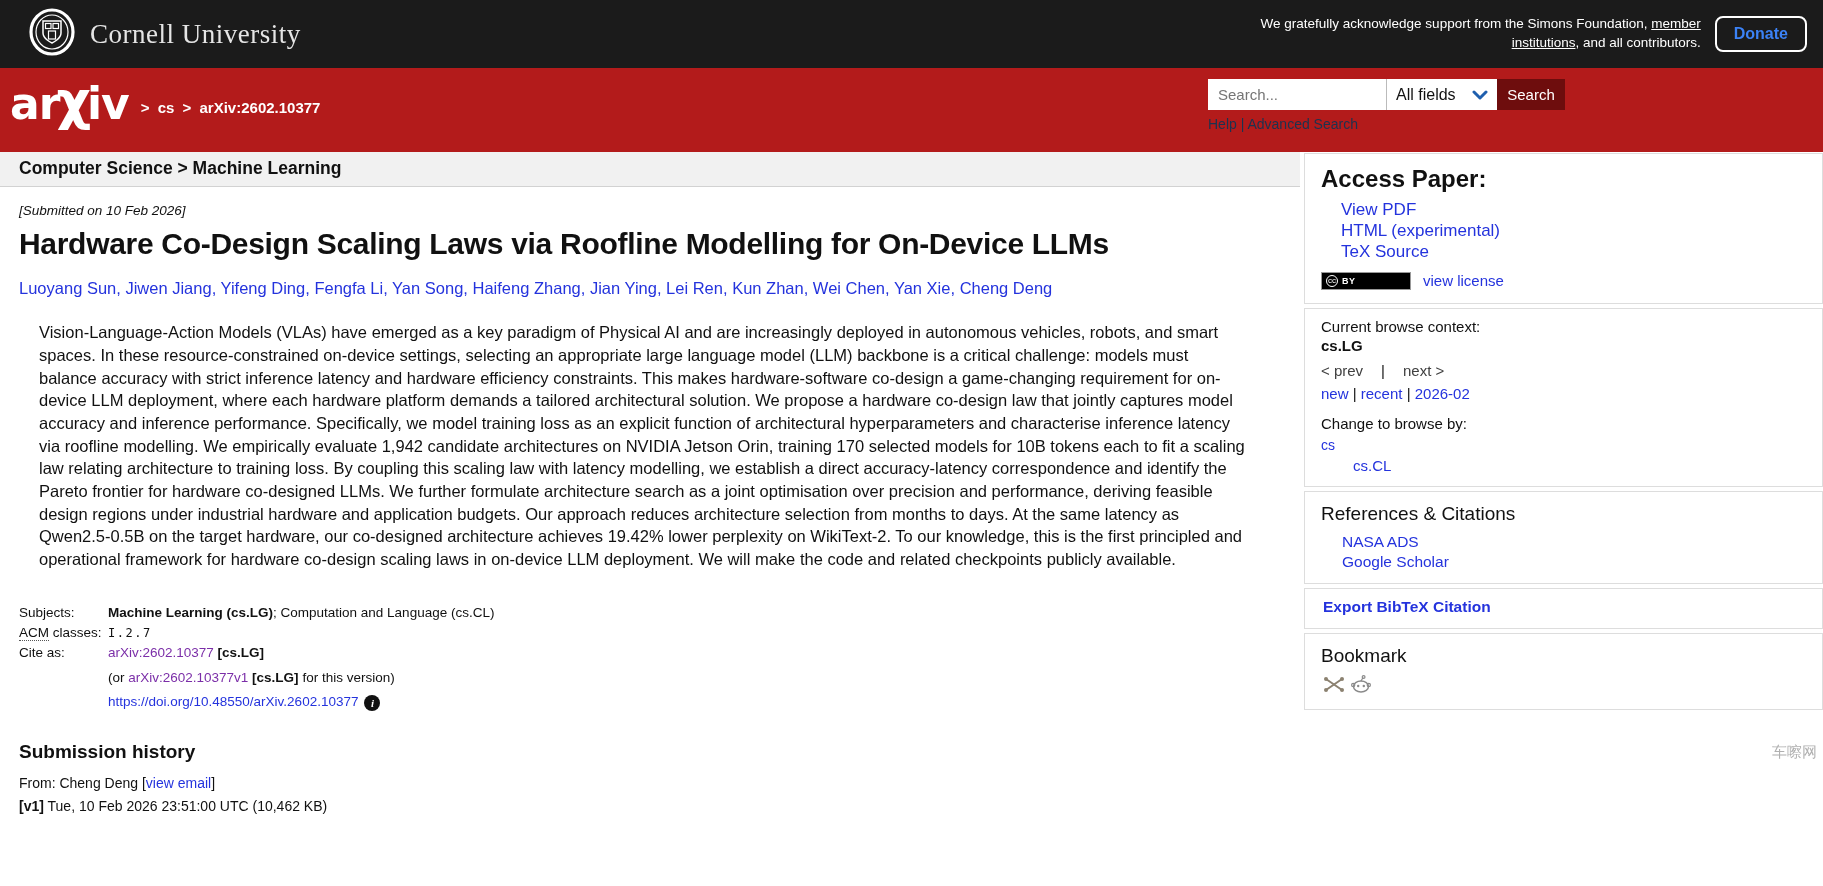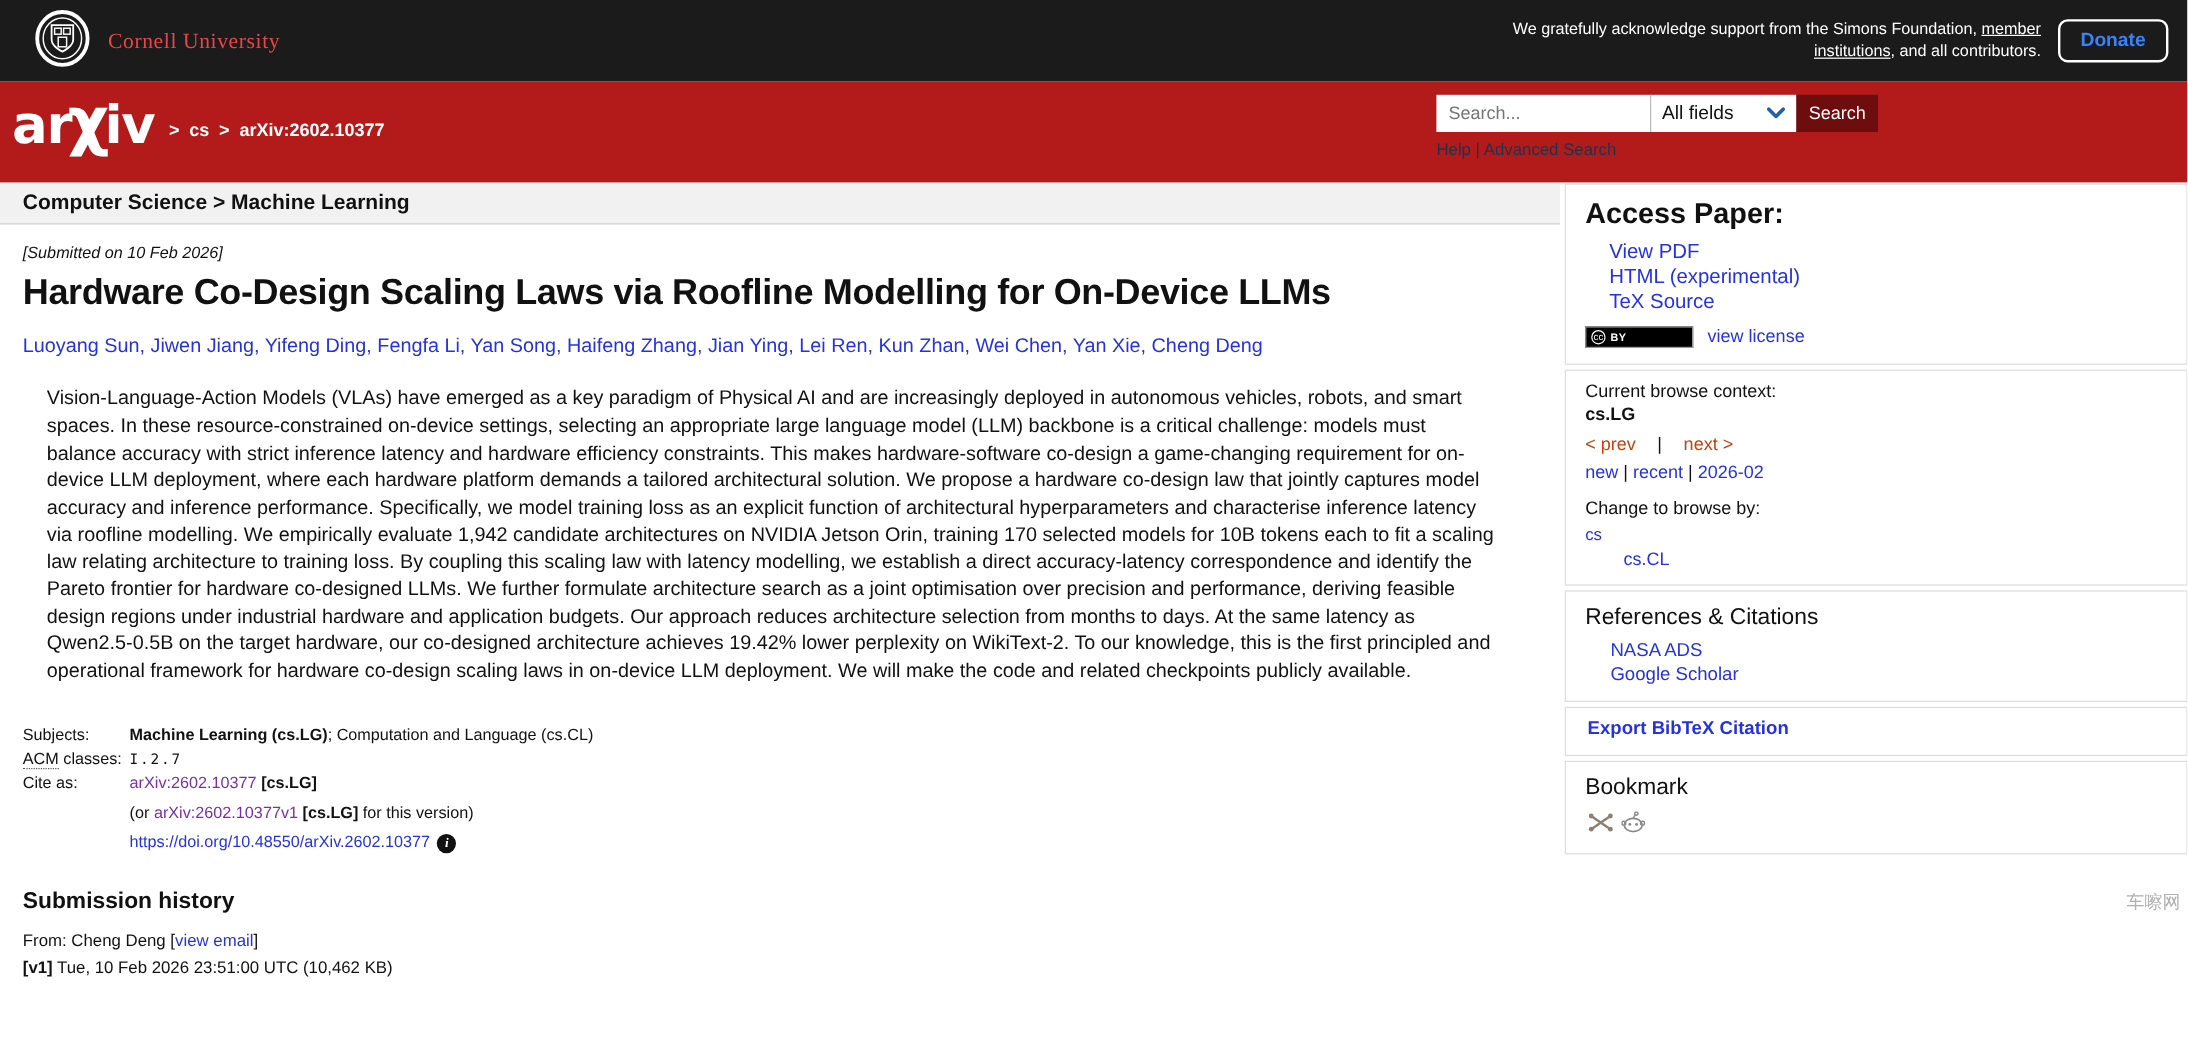--- a/index.html
+++ b/index.html
@@ -2,38 +2,38 @@
 <html><head>
 <meta charset="utf-8">
 <style>
   * { margin:0; padding:0; box-sizing:border-box; }
   body { font-family:"Liberation Sans", sans-serif; background:#fff; color:#111; }
   .page { width:1823px; height:886px; position:relative; background:#fff; overflow:hidden; }
 
   
   .topbar { height:68px; background:#1b1b1b; display:flex; align-items:center; justify-content:space-between; padding:0 16px 0 28px; }
   .cornell { display:flex; align-items:center; gap:14px; }
-  .cornell-name { color:#ef4444; font-size:18px; font-family:"Liberation Serif", serif; letter-spacing:.5px; }
+  .cornell-name { color:#e5e5e5; font-size:27px; font-family:"Liberation Serif", serif; letter-spacing:.5px; }
   .top-right { display:flex; align-items:center; gap:14px; }
   .support { color:#fff; font-size:13.5px; width:450px; text-align:right; line-height:1.4; }
   .support a { color:#fff; text-decoration:underline; cursor:pointer; }
   .donate-btn { background:#1b1b1b; color:#3b82f6; border:2px solid #fff; border-radius:8px; padding:7px 17px; font-size:16px; font-weight:bold; cursor:pointer; font-family:"Liberation Sans",sans-serif; }
 
   
   .banner { height:84px; background:#b31b1b; position:relative; }
   .logo-row { position:absolute; left:10px; bottom:20px; display:flex; align-items:baseline; color:#fff; }
   .arxiv-logo { font-size:44px; font-weight:bold; letter-spacing:-1px; font-family:"DejaVu Sans", sans-serif; cursor:pointer; }
   .logo-chi { font-size:1.22em; font-weight:600; margin:0 -3px; }
   .breadcrumb { font-size:15px; color:#fff; margin-left:8px; position:relative; top:-6px; font-weight:bold; }
   .breadcrumb a { color:#fff; text-decoration:none; cursor:pointer; }
   .crumb-sep { padding:0 4px; }
   .search-wrap { position:absolute; top:11px; right:258px; }
   .search-row { display:flex; height:31px; }
   .search-input { width:178px; border:none; padding:0 10px; font-size:15px; font-family:"Liberation Sans",sans-serif; color:#333; }
-  .field-select { width:122px; background:#fff; display:flex; align-items:center; justify-content:space-between; padding:0 9px; font-size:16px; color:#111; border-left:1px solid #bbb; cursor:pointer; }
+  .field-select { width:111px; background:#fff; display:flex; align-items:center; justify-content:space-between; padding:0 9px; font-size:16px; color:#111; border-left:1px solid #bbb; cursor:pointer; }
   .search-btn { width:68px; background:#6e0d0d; color:#fff; border:none; font-size:15px; cursor:pointer; font-family:"Liberation Sans",sans-serif; }
   .help-row { margin-top:6px; text-align:left; font-size:14px; color:#1c3350; }
   .help-row a { color:#1c3350; text-decoration:none; cursor:pointer; }
 
   
   .content { display:flex; align-items:flex-start; }
   .main-col { width:1300px; }
   .subject-bar { background:#f1f1f1; border-bottom:1px solid #d2d2d2; padding:6px 0 7px 19px; font-size:17.5px; font-weight:bold; }
   .paper-body { padding:16px 0 0 19px; }
   .submitted { font-size:13.5px; font-style:italic; }
@@ -66,21 +66,21 @@
   .access-links a { display:block; margin-left:20px; font-size:17px; color:#2433dd; text-decoration:none; line-height:1.23; cursor:pointer; }
   .license-row { display:flex; align-items:center; gap:12px; margin:9px 0 1px; }
   .cc-badge { display:inline-flex; align-items:center; gap:4px; width:90px; height:18px; background:#000; border:1px solid #999; padding:0 4px; cursor:pointer; }
   .cc-circle { color:#fff; border:1px solid #fff; border-radius:50%; font-size:8px; line-height:10px; width:12px; height:12px; text-align:center; display:inline-block; }
   .cc-by { color:#fff; font-size:9px; font-weight:bold; letter-spacing:.5px; }
   .view-license { font-size:15px; color:#2433dd; text-decoration:none; cursor:pointer; }
 
   .browse-label { font-size:15px; }
   .browse-context { font-size:15px; font-weight:bold; margin:2px 0 8px; }
   .prevnext { font-size:15px; margin:3px 0 6px; color:#111; }
-  .prevnext a { color:#c2410c; text-decoration:none; cursor:pointer; }
+  .prevnext a { color:#404040; text-decoration:none; cursor:pointer; }
   .pn-sep { padding:0 18px; }
   .nav-links { font-size:15px; }
   .nav-links a { color:#2433dd; text-decoration:none; cursor:pointer; }
   .change-label { font-size:15px; margin-top:13px; }
   .change-cs { display:inline-block; font-size:14px; margin-top:5px; color:#2433dd; text-decoration:none; cursor:pointer; }
   .change-cscl { display:block; margin-left:32px; font-size:15px; margin-top:3px; color:#2433dd; text-decoration:none; cursor:pointer; }
 
   .refs-heading { font-size:19px; margin:2px 0 7px; font-weight:normal; }
   .refs-links a { display:block; margin-left:21px; font-size:15.5px; color:#2433dd; text-decoration:none; line-height:1.28; cursor:pointer; }
   .export-bibtex { font-size:15.5px; font-weight:bold; color:#2433dd; text-decoration:none; margin-left:2px; cursor:pointer; }

